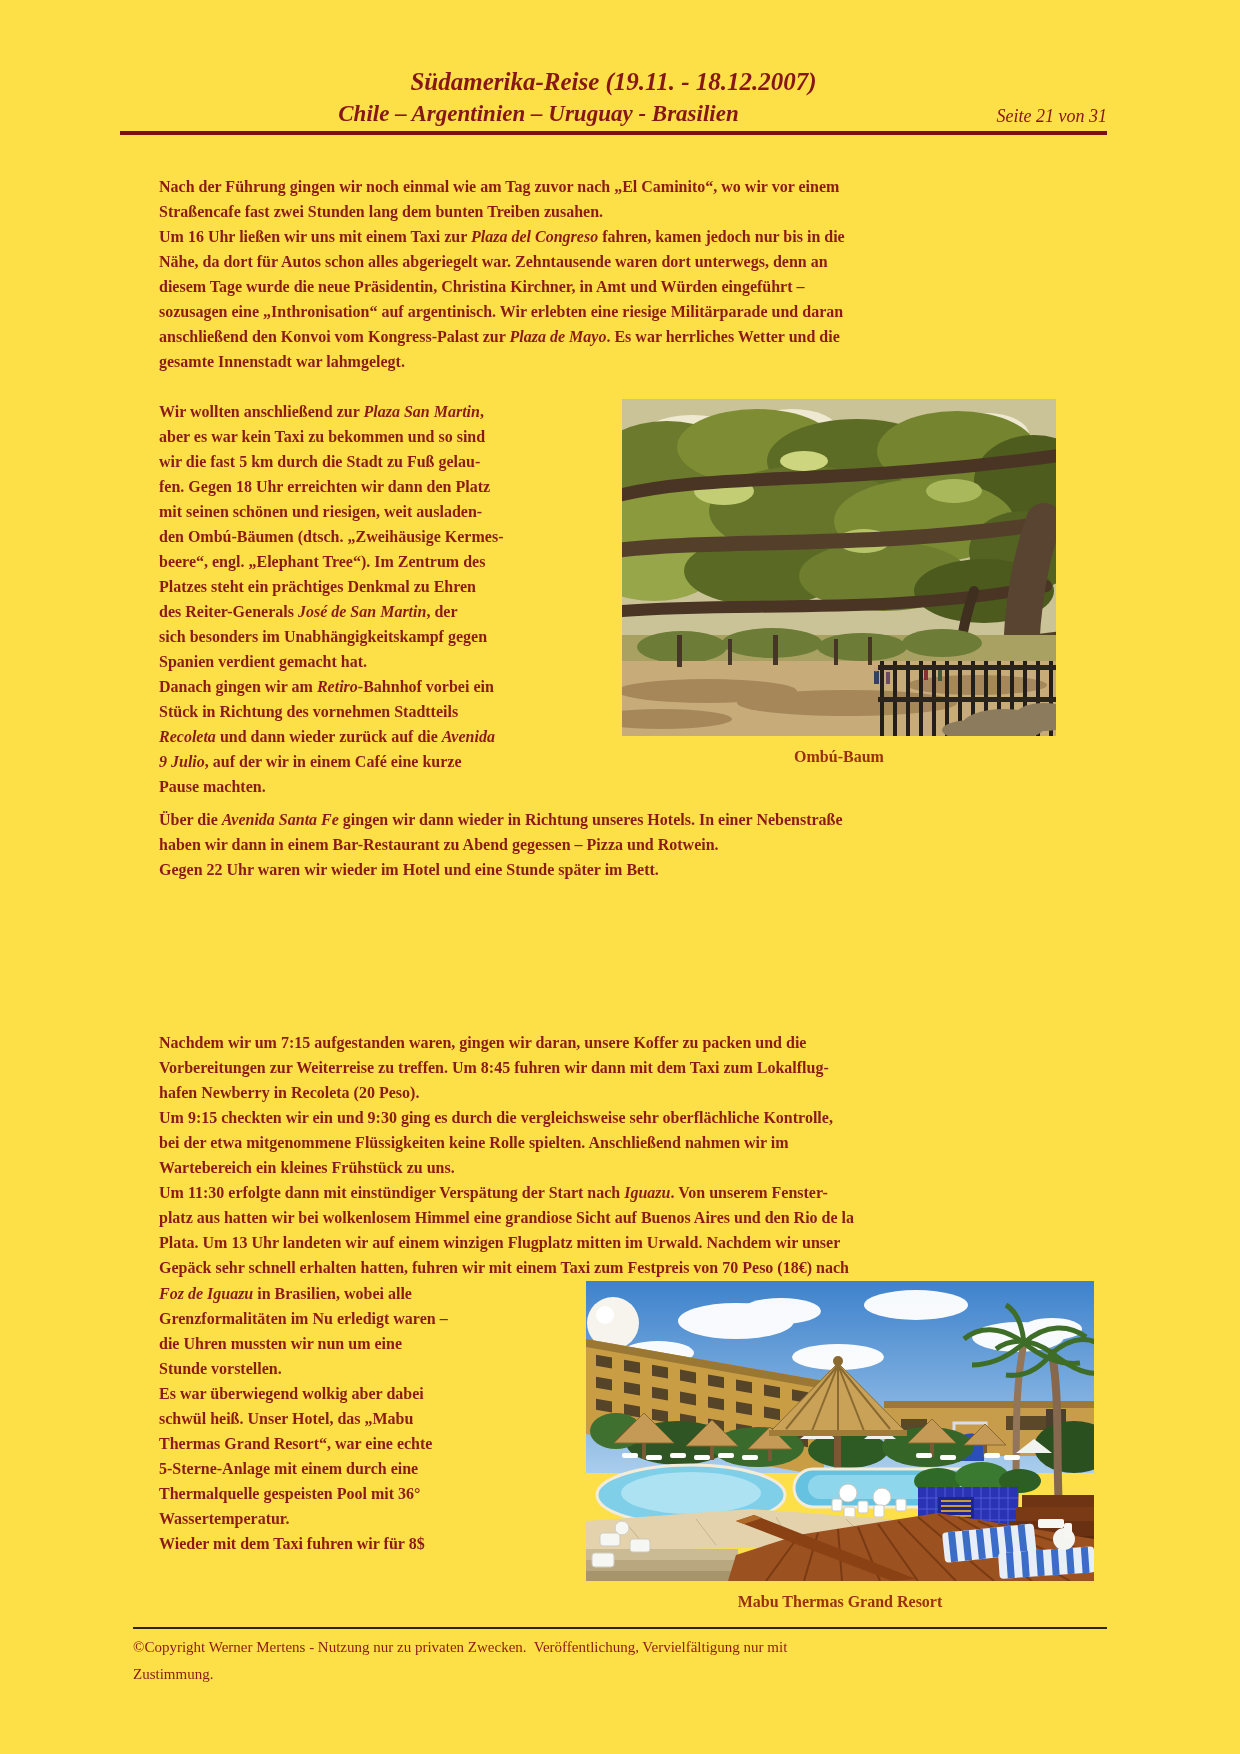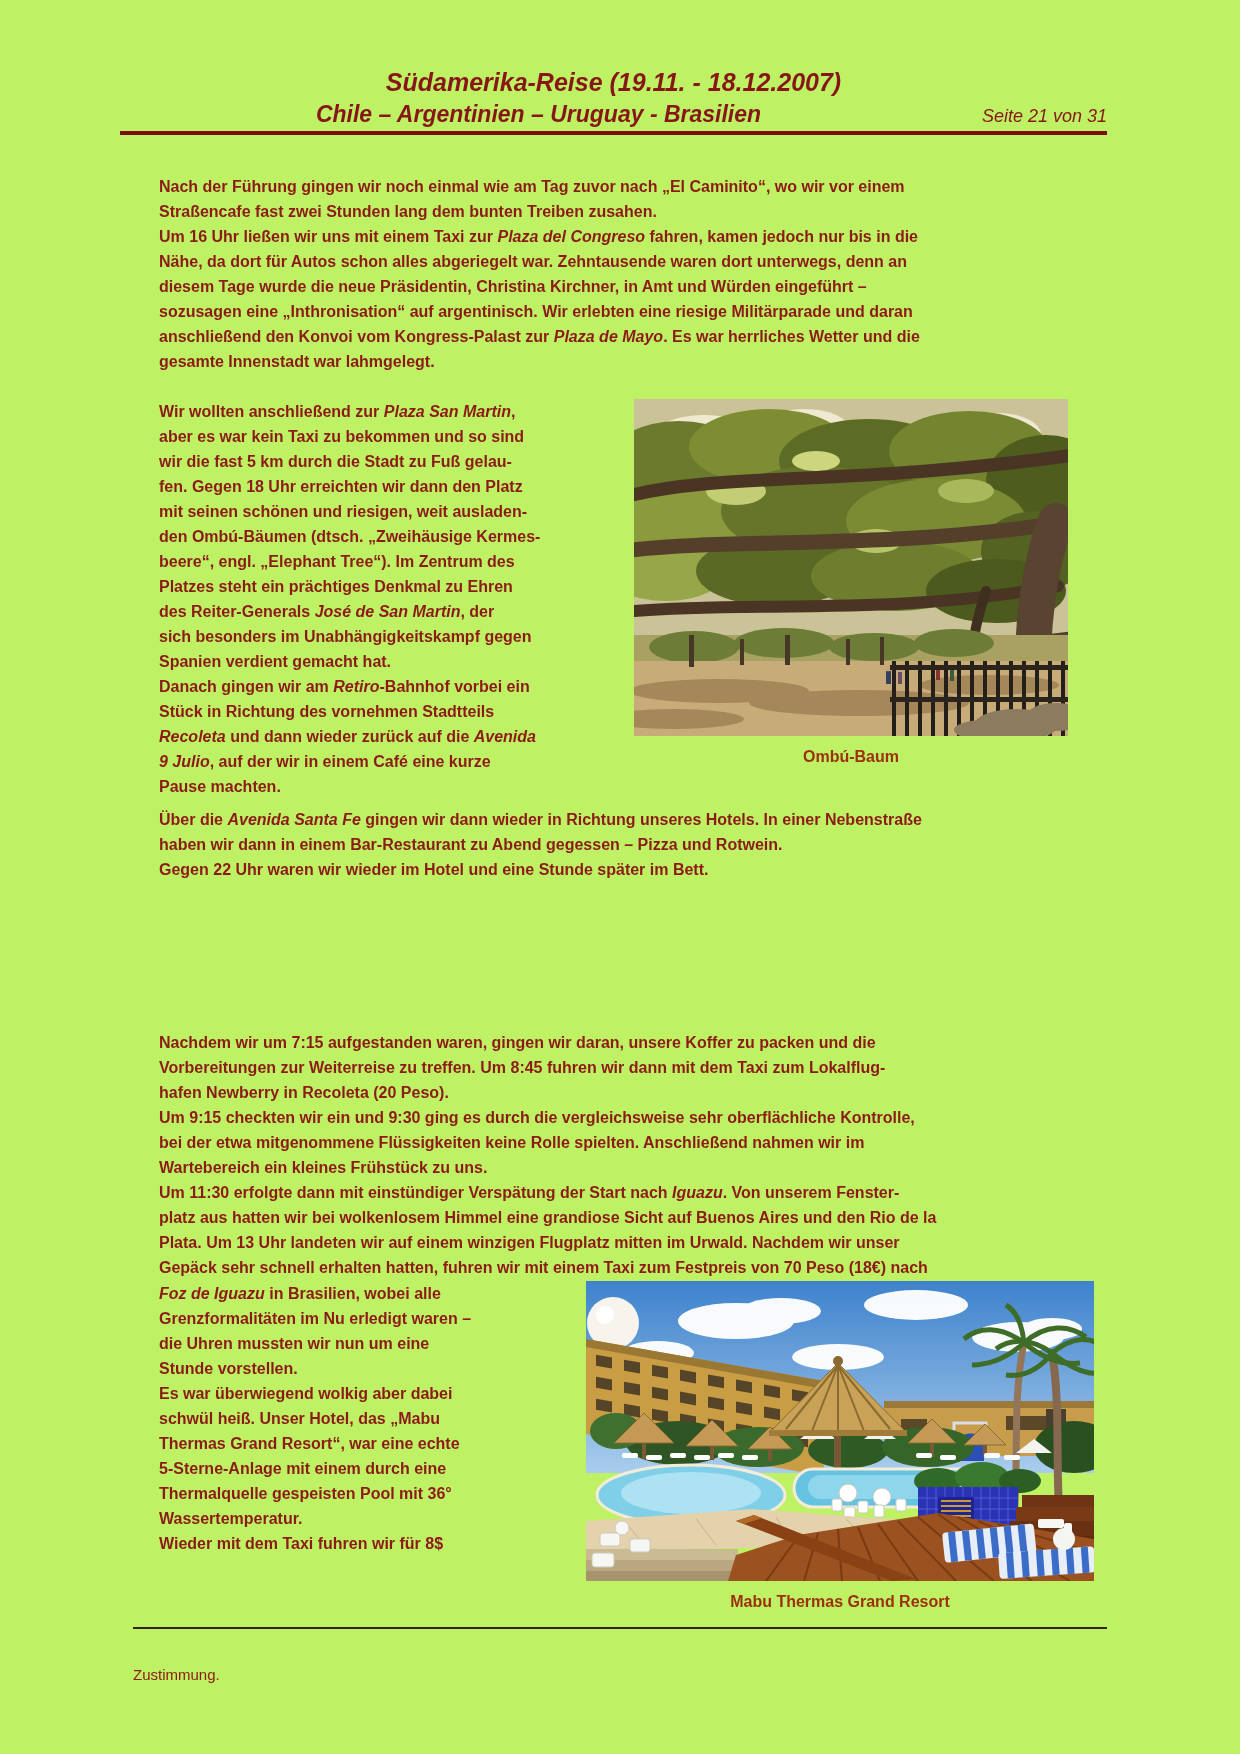--- a/index.html
+++ b/index.html
@@ -1,17 +1,17 @@
 <!DOCTYPE html>
 <html lang="de"><head>
 <meta charset="utf-8">
 <style>
   html,body{margin:0;padding:0;background:#fbf7c6;}
-  .page{position:relative;width:1240px;height:1754px;background:#bef264;
-        font-family:Liberation Sans, sans-serif;color:#8c1a17;overflow:hidden;}
+  .page{position:relative;width:1240px;height:1754px;background:#fde047;
+        font-family:Liberation Serif, serif;color:#8c1a17;overflow:hidden;}
   .abs{position:absolute;}
   .runs{font-weight:700;font-size:16px;line-height:25px;white-space:pre;margin-left:26px;}
   .it{font-style:italic;}
   .hdr-title{top:68px;left:120px;width:987px;text-align:center;
              font-size:25px;font-weight:700;font-style:italic;color:#871616;}
   .hdr-sub{top:101px;left:120px;width:987px;text-align:center;padding-right:150px;box-sizing:border-box;
            font-size:23px;font-weight:700;font-style:italic;color:#871616;}
   .hdr-page{top:106px;left:120px;width:987px;text-align:right;
             font-size:18px;font-style:italic;color:#871616;}
   .hdr-rule{top:131px;left:120px;width:987px;height:4px;background:#7b0e0e;}
@@ -32,21 +32,21 @@
 
   <div class="abs hdr-title">Südamerika-Reise (19.11. - 18.12.2007)</div>
   <div class="abs hdr-sub">Chile – Argentinien – Uruguay - Brasilien</div>
   <div class="abs hdr-page">Seite 21 von 31</div>
   <div class="abs hdr-rule"></div>
 
   <div class="abs runs" style="top:174px;left:133px;width:1000px;"><span>Nach der Führung gingen wir noch einmal wie am Tag zuvor nach „El Caminito“, wo wir vor einem</span><br><span>Straßencafe fast zwei Stunden lang dem bunten Treiben zusahen.</span><br><span>Um 16 Uhr ließen wir uns mit einem Taxi zur </span><span class="it">Plaza del Congreso</span><span> fahren, kamen jedoch nur bis in die</span><br><span>Nähe, da dort für Autos schon alles abgeriegelt war. Zehntausende waren dort unterwegs, denn an</span><br><span>diesem Tage wurde die neue Präsidentin, Christina Kirchner, in Amt und Würden eingeführt –</span><br><span>sozusagen eine „Inthronisation“ auf argentinisch. Wir erlebten eine riesige Militärparade und daran</span><br><span>anschließend den Konvoi vom Kongress-Palast zur </span><span class="it">Plaza de Mayo</span><span>. Es war herrliches Wetter und die</span><br><span>gesamte Innenstadt war lahmgelegt.</span></div>
 
   <div class="abs two-col" style="top:399px;left:133px;width:990px;">
     <div class="runs col-tree"><span>Wir wollten anschließend zur </span><span class="it">Plaza San Martin</span><span>,</span><br><span>aber es war kein Taxi zu bekommen und so sind</span><br><span>wir die fast 5 km durch die Stadt zu Fuß gelau-</span><br><span>fen. Gegen 18 Uhr erreichten wir dann den Platz</span><br><span>mit seinen schönen und riesigen, weit ausladen-</span><br><span>den Ombú-Bäumen (dtsch. „Zweihäusige Kermes-</span><br><span>beere“, engl. „Elephant Tree“). Im Zentrum des</span><br><span>Platzes steht ein prächtiges Denkmal zu Ehren</span><br><span>des Reiter-Generals </span><span class="it">José de San Martin</span><span>, der</span><br><span>sich besonders im Unabhängigkeitskampf gegen</span><br><span>Spanien verdient gemacht hat.</span><br><span>Danach gingen wir am </span><span class="it">Retiro</span><span>-Bahnhof vorbei ein</span><br><span>Stück in Richtung des vornehmen Stadtteils</span><br><span class="it">Recoleta</span><span> und dann wieder zurück auf die </span><span class="it">Avenida</span><br><span class="it">9 Julio</span><span>, auf der wir in einem Café eine kurze</span><br><span>Pause machten.</span></div>
-    <div class="figure" style="margin-left:20px;">
+    <div class="figure" style="margin-left:8px;">
       <svg width="434" height="337" viewBox="0 0 434 337" xmlns="http://www.w3.org/2000/svg">
         <rect width="434" height="337" fill="#cbc398"></rect>
         <g fill="#efe9d2">
           <ellipse cx="70" cy="42" rx="55" ry="26"></ellipse>
             <ellipse cx="170" cy="30" rx="45" ry="20"></ellipse>
           <ellipse cx="270" cy="52" rx="48" ry="24"></ellipse>
             <ellipse cx="365" cy="36" rx="42" ry="22"></ellipse>
           <ellipse cx="210" cy="125" rx="32" ry="15"></ellipse>
             <ellipse cx="330" cy="145" rx="30" ry="14"></ellipse>
           <ellipse cx="95" cy="155" rx="26" ry="13"></ellipse>
@@ -375,15 +375,15 @@
             <rect x="44" y="258" width="20" height="13" rx="3"></rect>
           <rect x="6" y="272" width="22" height="14" rx="3"></rect>
             <circle cx="36" cy="247" r="7"></circle>
         </g>
       </svg>
       <div class="caption">Mabu Thermas Grand Resort</div>
     </div>
   </div>
 
   <div class="abs foot-rule"></div>
-  <div class="abs copyright"><br><span>Zustimmung.</span></div>
+  <div class="abs copyright"><span>©Copyright Werner Mertens - Nutzung nur zu privaten Zwecken.  Veröffentlichung, Vervielfältigung nur mit</span><br><span>Zustimmung.</span></div>
 
 </div>
 
 </body></html>

